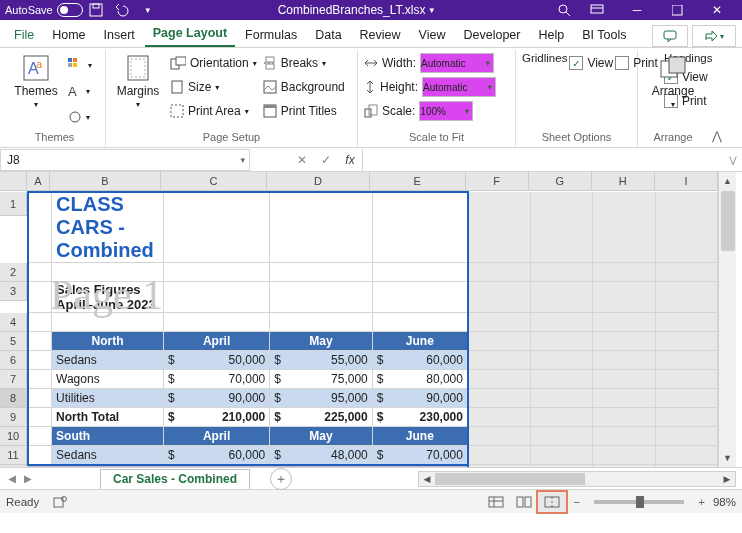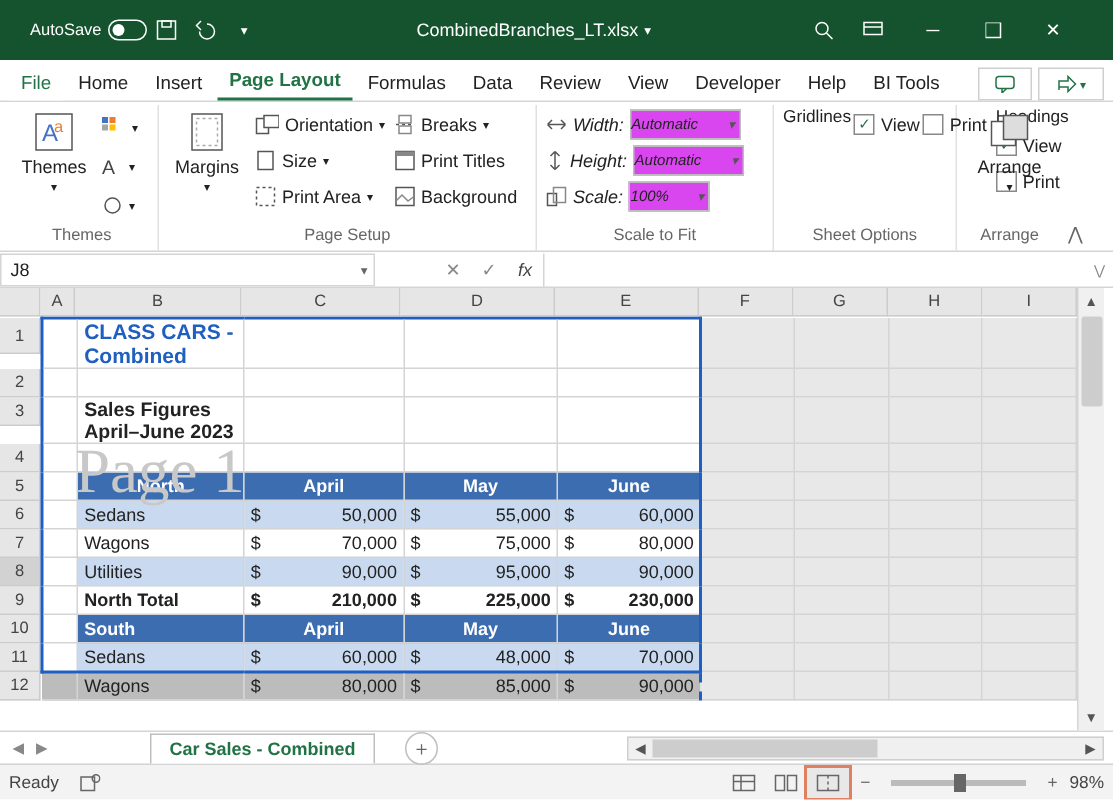--- a/index.html
+++ b/index.html
@@ -1,17 +1,17 @@
 <!DOCTYPE html>
 <html><head>
 <meta charset="utf-8">
 <style>
   * { box-sizing: border-box; font-family: "Segoe UI", Arial, sans-serif; }
   body { margin: 0; width: 742px; height: 533px; background: #fff; overflow: hidden; font-size: 12px; color: #222; user-select: none; }
-  .titlebar { height: 40px; background: #14532d; display: flex; align-items: center; padding: 0 20px; color: #fff; }
+  .titlebar { height: 20px; background: #4c1d95; display: flex; align-items: center; padding: 0 5px; color: #fff; }
   .titlebar .autosave { display: flex; align-items: center; gap: 4px; font-size: 11px; }
   .toggle { width: 26px; height: 14px; border: 1px solid #fff; border-radius: 7px; display: inline-flex; align-items: center; justify-content: flex-start; padding: 0 2px; font-size: 8px; }
   .toggle .knob { width: 8px; height: 8px; border-radius: 4px; background: #fff; }
   .qat-btn { width: 26px; height: 24px; display: flex; align-items: center; justify-content: center; color: #fff; }
   .filename { flex: 1; display: flex; justify-content: center; align-items: center; gap: 4px; font-size: 12px; }
   .winbtn { width: 40px; height: 30px; display: flex; align-items: center; justify-content: center; color: #fff; font-size: 12px; }
   .tabs { height: 28px; display: flex; align-items: flex-end; padding: 0 6px; border-bottom: 1px solid #d4d4d4; gap: 2px; background:#fff;}
   .tab { padding: 4px 8px 5px; font-size: 12.5px; color: #222; cursor: pointer; }
   .tab.active { color: #217346; border-bottom: 2px solid #217346; font-weight: 600; }
   .tab.file { background:#fff; color:#217346; font-weight:400;}
@@ -46,21 +46,21 @@
   .cell.out { background:#e8e8e8;}
   .cell.outg { background:#bcbcbc;}
   .pagebreak-right { border-right:2px dashed #1f5fbf !important;}
   .print-border-t { border-top:2px solid #1f5fbf !important;}
   .print-border-b { border-bottom:2px solid #1f5fbf !important;}
   .print-border-l { border-left:2px solid #1f5fbf !important;}
   .print-border-r { border-right:2px solid #1f5fbf !important;}
   .watermark { position:absolute; left:50px; top:80px; font-size:42px; color:#c8c8c8; pointer-events:none; font-family:"Times New Roman", serif;}
   .hd-blue { background:#3c6db0 !important; color:#fff; font-weight:bold;}
   .lt-blue { background:#c9daf0 !important;}
-  .title-cell { color:#1f5fbf; font-family:Arial; font-weight:bold; font-size:14px;}
+  .title-cell { color:#1f5fbf; font-family:Arial; font-weight:bold; font-size:20px;}
   .sub-cell { font-weight:bold; font-size:13px;}
   .total-top { border-top:1px solid #555 !important;}
   .vscroll { width:18px; background:#f0f0f0; border-left:1px solid #d4d4d4; display:flex; flex-direction:column;}
   .vscroll .up, .vscroll .dn { height:18px; display:flex; align-items:center; justify-content:center; font-size:9px; color:#555;}
   .vscroll .thumb { width:14px; margin:1px auto; background:#cdcdcd; height:60px; border-radius:2px;}
   .sheet-tabs-row { height:22px; display:flex; align-items:center; border-top:1px solid #d4d4d4; background:#fff;}
   .nav-arrows { width:40px; display:flex; justify-content:center; gap:8px; color:#888; font-size:10px;}
   .sheet-tab { height:20px; padding:0 12px; display:flex; align-items:center; background:#fff; border:1px solid #bfbfbf; border-bottom:none; color:#217346; font-weight:bold; font-size:12px;}
   .add-sheet { width:22px; height:22px; display:flex; align-items:center; justify-content:center; border:1px solid #bfbfbf; border-radius:11px; margin-left:20px; color:#666; font-size:13px;}
   .hscroll { flex:1; height:16px; border:1px solid #cfcfcf; margin:0 6px; position:relative; background:#f0f0f0;}
@@ -250,41 +250,41 @@
                 <rect x="3" y="8" width="8" height="5" fill="none" stroke="#888"></rect>
               </svg>
             </span>
             <span>Breaks</span> 
             <span style="font-size:8px;">▾</span>
           </div>
         <div class="smallrow">
             <span class="ic">
               <svg width="14" height="14">
                 <rect x="1" y="1" width="12" height="12" fill="none" stroke="#555"></rect>
-                <rect x="1" y="1" width="12" height="3" fill="#888"></rect>
-              </svg>
-            </span>
-            <span>Print Titles</span>
+                <path d="M1 10 L5 6 L9 10 L13 7" fill="none" stroke="#888"></path>
+              </svg>
+            </span>
+            <span>Background</span>
           </div>
         <div class="smallrow">
             <span class="ic">
               <svg width="14" height="14">
                 <rect x="1" y="1" width="12" height="12" fill="none" stroke="#555"></rect>
-                <path d="M1 10 L5 6 L9 10 L13 7" fill="none" stroke="#888"></path>
-              </svg>
-            </span>
-            <span>Background</span>
+                <rect x="1" y="1" width="12" height="3" fill="#888"></rect>
+              </svg>
+            </span>
+            <span>Print Titles</span>
           </div>
       </div>
     </div>
     <div class="group-label">Page Setup</div>
   </div>
 
   <div class="group" style="width:158px;">
-    <div class="group-body" style="flex-direction:column; gap:2px;font-style:italic;">
+    <div class="group-body" style="flex-direction:column; gap:2px;">
       <div class="smallrow">
           <span class="ic">
             <svg width="14" height="12">
               <path d="M1 6 L13 6 M1 6 L4 3 M1 6 L4 9 M13 6 L10 3 M13 6 L10 9" stroke="#555" fill="none"></path>
             </svg>
           </span>
           <span>Width:</span>
           <span class="combo" style="width:74px;">Automatic</span>
         </div>
       <div class="smallrow">

